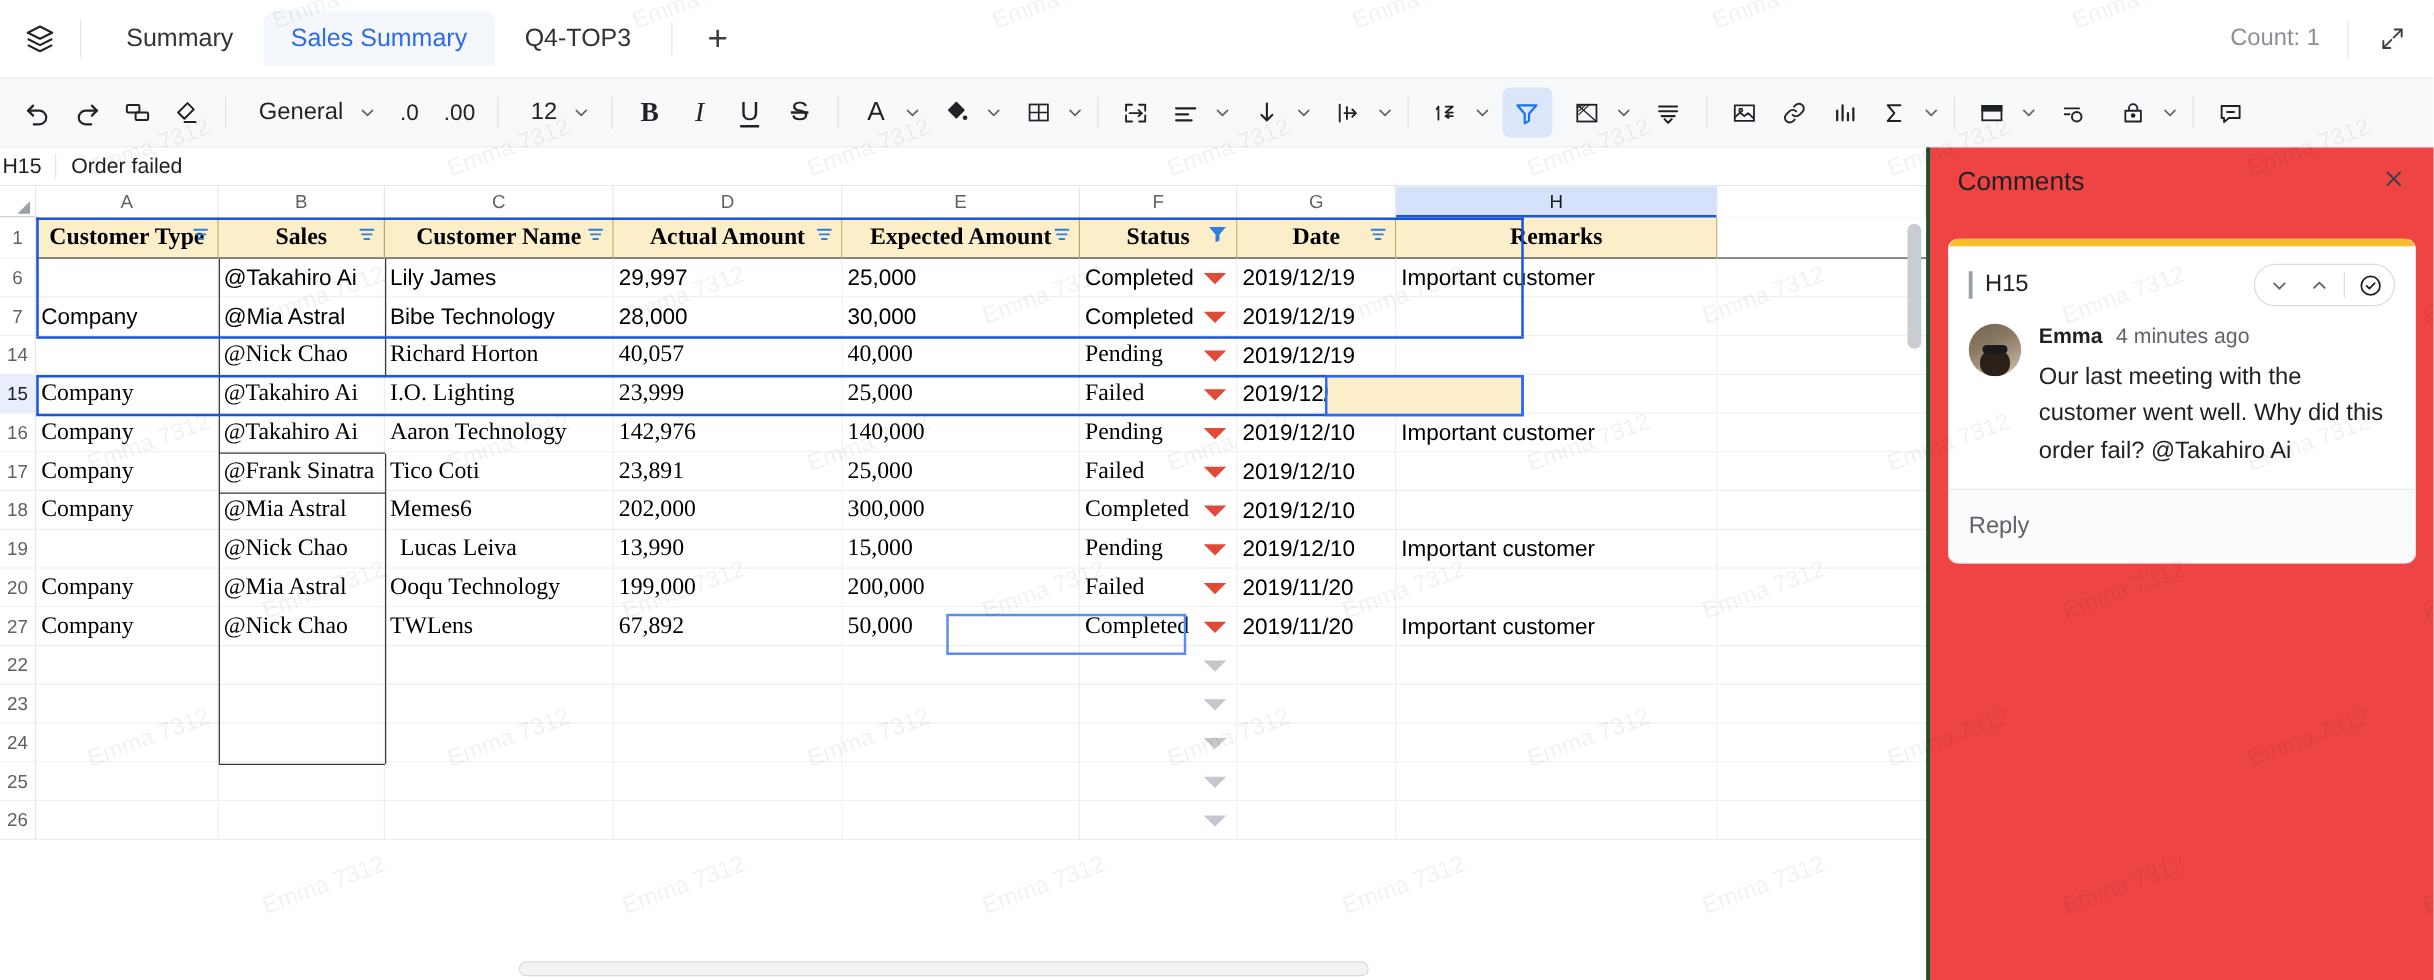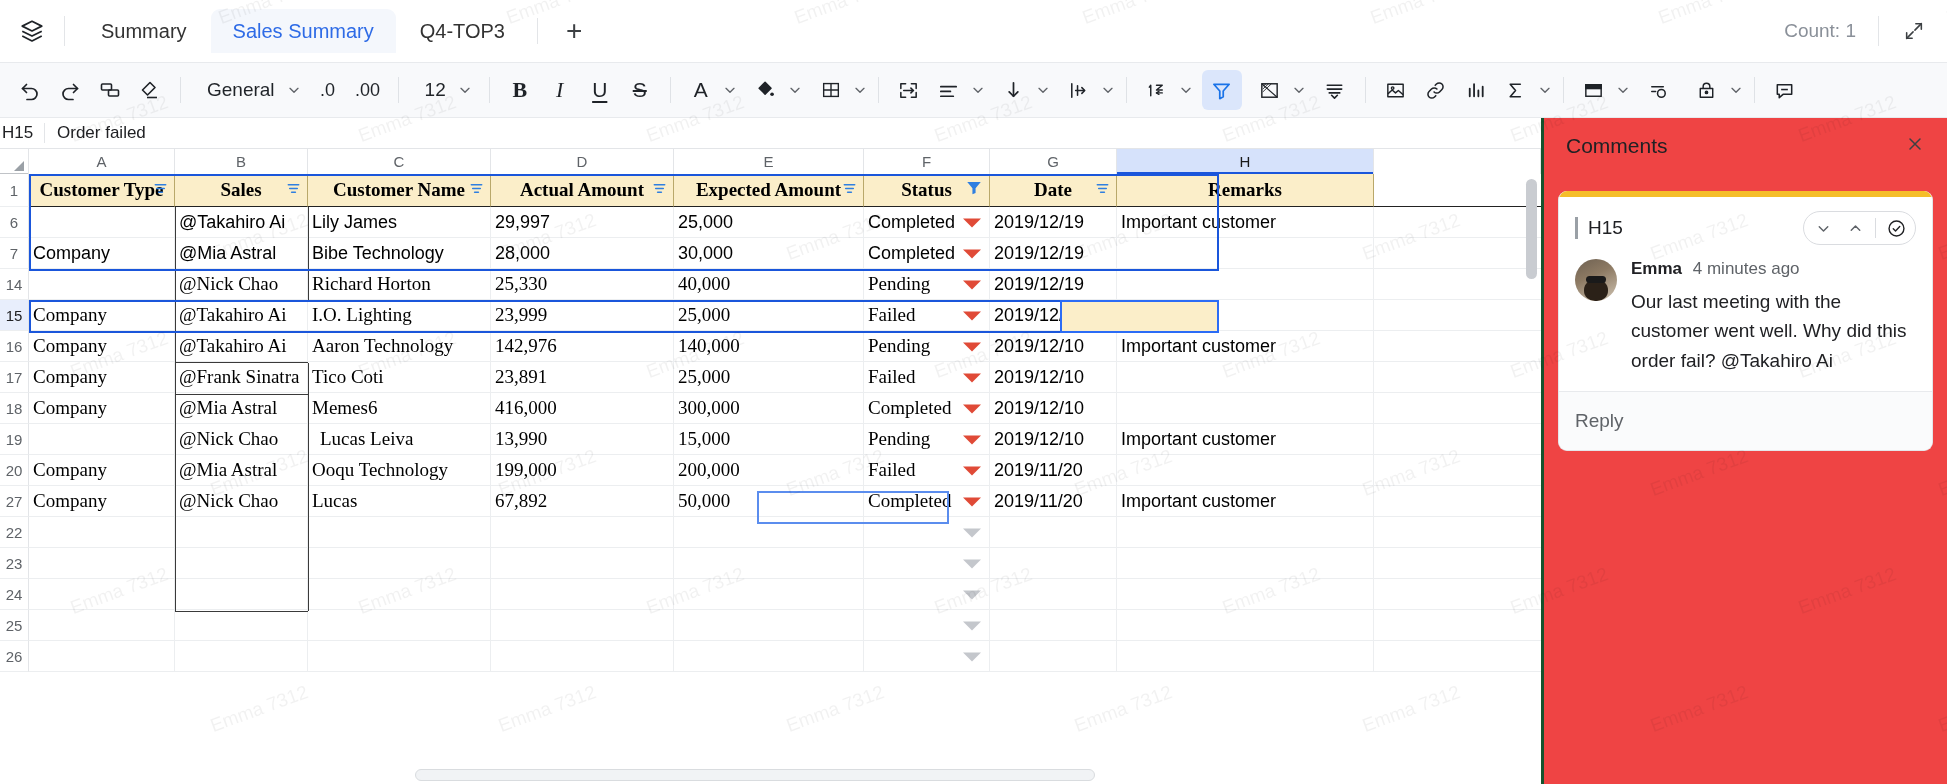--- a/index.html
+++ b/index.html
@@ -670,21 +670,21 @@
             <div class="cell" style="flex-basis: 146px; width: 146px;">
               <span></span>
             </div>
             <div class="cell" style="flex-basis: 133px; width: 133px;">
               <span>@Nick Chao</span>
             </div>
             <div class="cell" style="flex-basis: 183px; width: 183px;">
               <span>Richard Horton</span>
             </div>
             <div class="cell" style="flex-basis: 183px; width: 183px;">
-              <span>25,330</span>
+              <span>40,057</span>
             </div>
             <div class="cell" style="flex-basis: 190px; width: 190px;">
               <span>40,000</span>
             </div>
             <div class="cell" style="flex-basis: 126px; width: 126px;">
               <span>Pending</span>
               <div class="dropdown-tri" style="position: absolute; right: 8px; top: 50%; transform: translateY(-40%);"></div>
             </div>
             <div class="cell sans" style="flex-basis: 127px; width: 127px;">
               <span>2019/12/19</span>
@@ -786,21 +786,21 @@
             <div class="cell" style="flex-basis: 146px; width: 146px;">
               <span>Company</span>
             </div>
             <div class="cell" style="flex-basis: 133px; width: 133px;">
               <span>@Mia Astral</span>
             </div>
             <div class="cell" style="flex-basis: 183px; width: 183px;">
               <span>Memes6</span>
             </div>
             <div class="cell" style="flex-basis: 183px; width: 183px;">
-              <span>416,000</span>
+              <span>202,000</span>
             </div>
             <div class="cell" style="flex-basis: 190px; width: 190px;">
               <span>300,000</span>
             </div>
             <div class="cell" style="flex-basis: 126px; width: 126px;">
               <span>Completed</span>
               <div class="dropdown-tri" style="position: absolute; right: 8px; top: 50%; transform: translateY(-40%);"></div>
             </div>
             <div class="cell sans" style="flex-basis: 127px; width: 127px;">
               <span>2019/12/10</span>
@@ -870,21 +870,21 @@
           </div>
           <div class="row">
             <div class="rownum">27</div>
             <div class="cell" style="flex-basis: 146px; width: 146px;">
               <span>Company</span>
             </div>
             <div class="cell" style="flex-basis: 133px; width: 133px;">
               <span>@Nick Chao</span>
             </div>
             <div class="cell" style="flex-basis: 183px; width: 183px;">
-              <span>Lucas</span>
+              <span>TWLens</span>
             </div>
             <div class="cell" style="flex-basis: 183px; width: 183px;">
               <span>67,892</span>
             </div>
             <div class="cell" style="flex-basis: 190px; width: 190px;">
               <span>50,000</span>
             </div>
             <div class="cell" style="flex-basis: 126px; width: 126px;">
               <span>Completed</span>
               <div class="dropdown-tri" style="position: absolute; right: 8px; top: 50%; transform: translateY(-40%);"></div>

